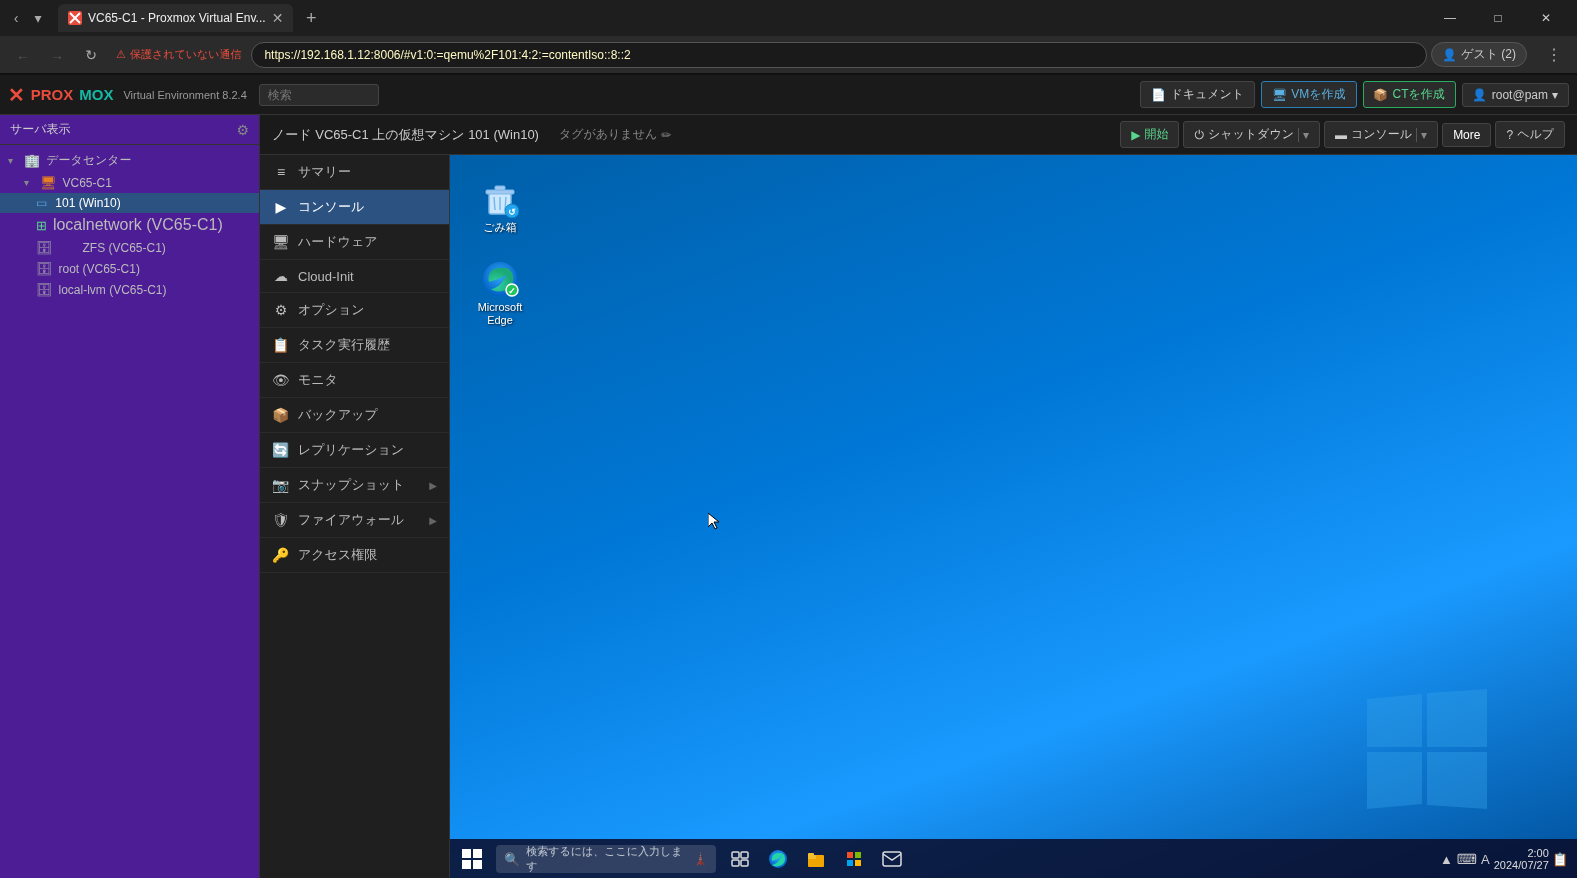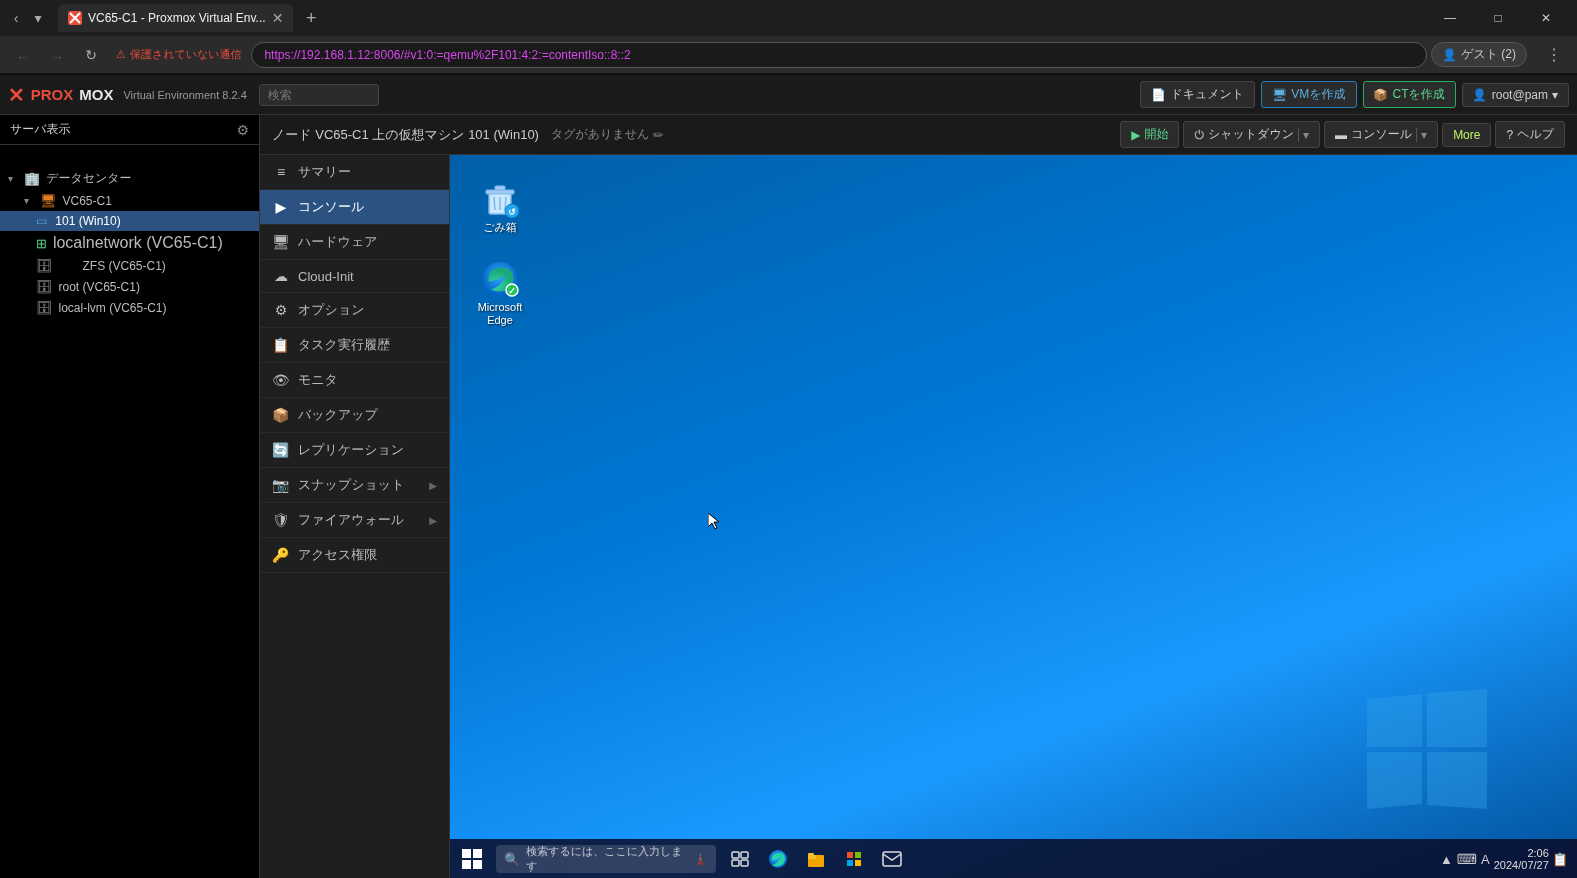--- a/index.html
+++ b/index.html
@@ -107,21 +107,21 @@
       padding: 0 6px;
       white-space: nowrap;
     }
     .address-bar {
       flex: 1;
       height: 26px;
       background: #1a1a1a;
       border: 1px solid #555;
       border-radius: 13px;
       padding: 0 12px;
-      color: #d946ef;
+      color: #fef9c3;
       font-size: 13px;
       display: flex;
       align-items: center;
     }
     .browser-menu-btn {
       width: 30px; height: 30px;
       display: flex; align-items: center; justify-content: center;
       color: #aaa; cursor: pointer; font-size: 16px;
       margin-left: auto;
     }
@@ -209,26 +209,25 @@
     
     .main-content {
       display: flex;
       flex: 1;
       overflow: hidden;
     }
 
     
     .sidebar {
       width: 260px;
-      background: #000000;
+      background: #4c1d95;
       border-right: 1px solid #333;
       display: flex;
       flex-direction: column;
       overflow: hidden;
-      gap: 18px;
     }
     .sidebar-header {
       display: flex;
       align-items: center;
       justify-content: space-between;
       padding: 6px 10px;
       border-bottom: 1px solid #333;
     }
     .sidebar-header-title {
       font-size: 12px;
@@ -277,21 +276,21 @@
       overflow: hidden;
     }
 
     
     .vm-header {
       display: flex;
       align-items: center;
       padding: 6px 12px;
       background: #1a1a1a;
       border-bottom: 1px solid #333;
-      gap: 4px;
+      gap: 12px;
     }
     .vm-header-title {
       font-size: 13px;
       color: #ccc;
     }
     .vm-tag-area {
       display: flex;
       align-items: center;
       gap: 4px;
       font-size: 12px;
@@ -320,21 +319,21 @@
     .btn-dropdown {
       border-left: 1px solid #555;
       padding-left: 4px;
       color: #888;
     }
     .more-btn {
       background: #2b2b2b;
       border: 1px solid #444;
       border-radius: 3px;
       padding: 4px 10px;
-      color: #bef264;
+      color: #ffffff;
       cursor: pointer;
       font-size: 12px;
     }
     .help-btn {
       display: flex;
       align-items: center;
       gap: 4px;
       background: #2b2b2b;
       border: 1px solid #444;
       border-radius: 3px;
@@ -543,21 +542,21 @@
     <div class="browser-menu-btn">⋮</div>
   </div>
 </div>
 
 <div class="proxmox-app">
 
   <div class="proxmox-toolbar">
     <div class="proxmox-logo">
       <span style="color:#e74c3c;font-size:20px;font-weight:bold;">✕</span>
       <span style="color:#e74c3c;font-size:15px;font-weight:bold;">PROX</span>
-        <span style="color:#e5e5e5;font-size:15px;font-weight:bold;">MOX</span>
+        <span style="color:#14b8a6;font-size:15px;font-weight:bold;">MOX</span>
       <span style="color:#999;font-size:11px;margin-left:4px;">Virtual Environment 8.2.4</span>
     </div>
     <input class="toolbar-search" type="text" placeholder="検索" style="">
     <div class="toolbar-right">
       <button class="toolbar-btn">
         <span>📄</span>
         <span>ドキュメント</span>
       </button>
       <button class="toolbar-btn vm">
         <span>🖥</span>
@@ -836,21 +835,21 @@
                   </svg>
                 </div>
               </div>
               <div class="taskbar-right">
                 <div class="taskbar-sys-icons">
                   <span>▲</span>
                   <span style="font-size:14px;">⌨</span>
                   <span style="font-size:13px;">A</span>
                 </div>
                 <div class="taskbar-clock">
-                  <span>2:06</span>
+                  <span>2:00</span>
                   <span>2024/07/27</span>
                 </div>
                 <span style="font-size:13px;color:#ccc;cursor:pointer;">📋</span>
               </div>
             </div>
 
           </div>
         </div>
 
       </div>

